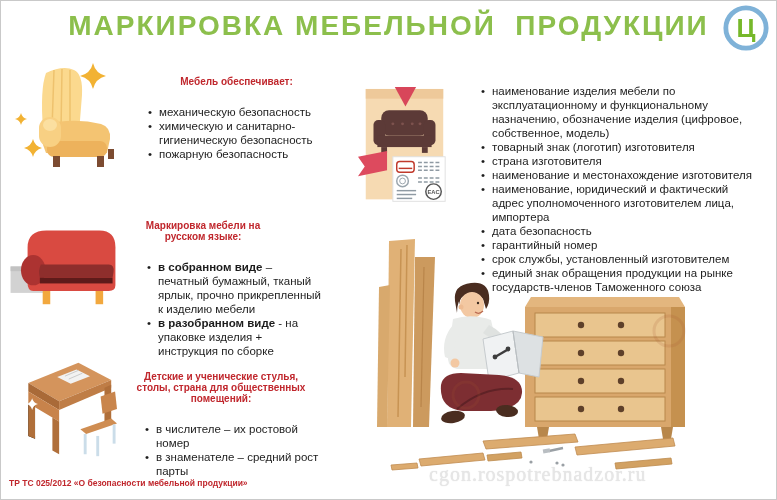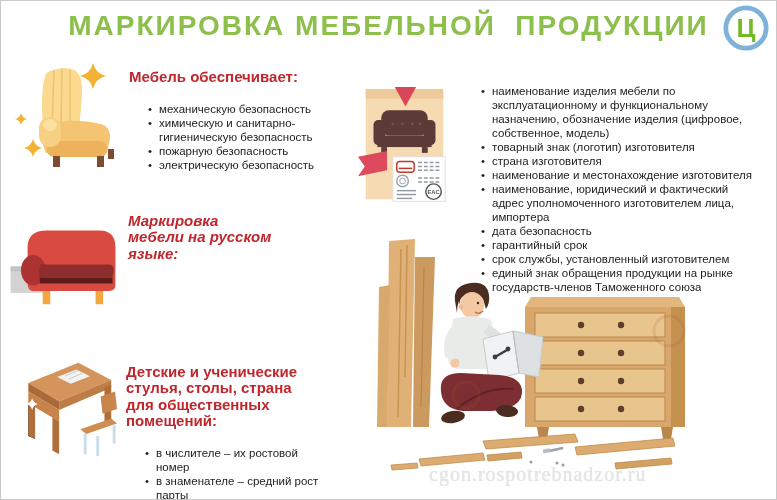--- a/index.html
+++ b/index.html
@@ -9,36 +9,37 @@
   }
   .title{
     position:absolute;top:9px;left:0;right:0;text-align:center;
     font-size:28px;font-weight:bold;letter-spacing:2px;white-space:pre;
     color:var(--title-green,#8cbf4c);
   }
   .logo{position:absolute;top:3px;right:6px;width:48px;height:48px;}
   .sec{position:absolute;display:flex;align-items:flex-start;}
   .sec .icon{flex:0 0 auto;}
   .sec .txt h3{
-    margin:0 0 5px 0;font-size:15px;line-height:1.09;font-weight:bold;
+    margin:8px 0 5px 0;font-size:10px;line-height:1.09;font-weight:bold;
     color:var(--heading-red,#c0272d);
+    text-align:center;
   }
   .sec ul{list-style:none;margin:17px;padding:0;}
   .sec li{
     position:relative;padding-left:13px;font-size:11.5px;line-height:1.22;
     color:var(--text-black,#1c1c1c);
   }
   .sec li::before{content:"\2022";position:absolute;left:2px;top:0;}
   .sec li b{font-weight:bold;}
   #sec1{left:12px;top:60px;}
   #sec1 .icon{width:106px;height:106px;margin-right:10px;}
   #sec1 .txt{width:215px;margin-top:8px;}
   #sec2{left:5px;top:212px;}
   #sec2 .icon{width:114px;height:85px;margin-top:10px;margin-right:8px;}
-  #sec2 .txt{width:212px;font-style:italic;}
+  #sec2 .txt{width:212px;}
   #sec2 .txt h3{max-width:150px;}
   #sec3{left:8px;top:352px;}
   #sec3 .icon{width:108px;height:108px;margin-right:9px;}
   #sec3 .txt{width:215px;margin-top:11px;}
   #sec3 .txt h3{max-width:190px;}
   #sec4{left:357px;top:62px;z-index:2;}
   #sec4 .icon{width:92px;height:142px;margin-right:12px;}
   #sec4 .txt{width:316px;margin-top:4px;}
   .illustration{position:absolute;left:370px;top:226px;width:358px;height:262px;z-index:1;}
   .regulation{
@@ -148,38 +149,41 @@
       <rect x="40" y="95" width="7" height="11" fill="#7c4b31"></rect>
       <rect x="84" y="95" width="7" height="11" fill="#7c4b31"></rect>
       <rect x="95" y="88" width="6" height="10" fill="#7c4b31"></rect>
     </svg>
     <div class="txt">
       <h3>Мебель обеспечивает:</h3>
       <ul>
         <li>механическую безопасность</li>
         <li>химическую и санитарно-гигиеническую безопасность</li>
         <li>пожарную безопасность</li>
-        <li>электрическую безопасность</li>
       </ul>
     </div>
   </section>
 
   <section class="sec" id="sec2">
     <svg class="icon" viewBox="0 0 115 90">
       <rect x="2" y="46" width="40" height="28" fill="#d2d2d2"></rect>
       <rect x="2" y="46" width="40" height="5" fill="#c2c2c2"></rect>
       <path d="M20,26 Q20,8 40,8 L96,8 Q114,8 113,28 L113,66 Q113,72 106,72 L26,72 Q19,72 20,60 Z" fill="#d94a41"></path>
       <ellipse cx="26" cy="50" rx="13" ry="16" fill="#ac3331"></ellipse>
       <path d="M34,44 L106,44 Q112,44 111,52 L110,58 L33,58 Q31,50 34,44 Z" fill="#8e2e2c"></path>
       <rect x="33" y="58" width="77" height="6" fill="#5e1b1a"></rect>
       <rect x="36" y="72" width="8" height="14" fill="#f2a83e"></rect>
       <rect x="92" y="72" width="8" height="14" fill="#f2a83e"></rect>
     </svg>
     <div class="txt">
       <h3>Маркировка мебели на русском языке:</h3>
+      <ul>
+        <li><b>в собранном виде</b><span> – печатный бумажный, тканый ярлык, прочно прикрепленный к изделию мебели</span></li>
+        <li><b>в разобранном виде</b><span> - на упаковке изделия  +  инструкция по сборке</span></li>
+      </ul>
     </div>
   </section>
 
   <section class="sec" id="sec3">
     <svg class="icon" viewBox="0 0 112 110">
       <polygon points="20,30 72,9 106,27 52,49" fill="#d4945c"></polygon>
       <polygon points="20,30 52,49 52,58 20,39" fill="#a96a38"></polygon>
       <polygon points="52,49 106,27 106,35 52,58" fill="#bf7d46"></polygon>
       <polygon points="50,24 70,16 84,23 64,31" fill="#f2f2f2"></polygon>
       <path d="M58,23 L72,17 M62,26 L76,20" stroke="#c9c9c9" stroke-width="1" fill="none"></path>
@@ -249,22 +253,23 @@
       <text x="78" y="134.5" text-anchor="middle" font-size="6" font-weight="bold" fill="#555555" font-family="Liberation Sans, sans-serif">EAC</text>
     </svg>
     <div class="txt">
       <ul>
         <li>наименование изделия мебели по эксплуатационному и функциональному назначению, обозначение изделия (цифровое, собственное, модель)</li>
         <li>товарный знак (логотип) изготовителя</li>
         <li>страна изготовителя</li>
         <li>наименование и местонахождение изготовителя</li>
         <li>наименование, юридический и фактический адрес уполномоченного изготовителем лица, импортера</li>
         <li>дата безопасность</li>
-        <li>гарантийный срок</li>
+        <li>гарантийный номер</li>
         <li>срок службы, установленный изготовителем</li>
         <li>единый знак обращения продукции на рынке государств-членов Таможенного союза</li>
       </ul>
     </div>
   </section>
 
+  <div class="regulation">ТР ТС 025/2012 «О безопасности мебельной продукции»</div>
   <div class="watermark">cgon.rospotrebnadzor.ru</div>
 
 </div>
 
 </body></html>

